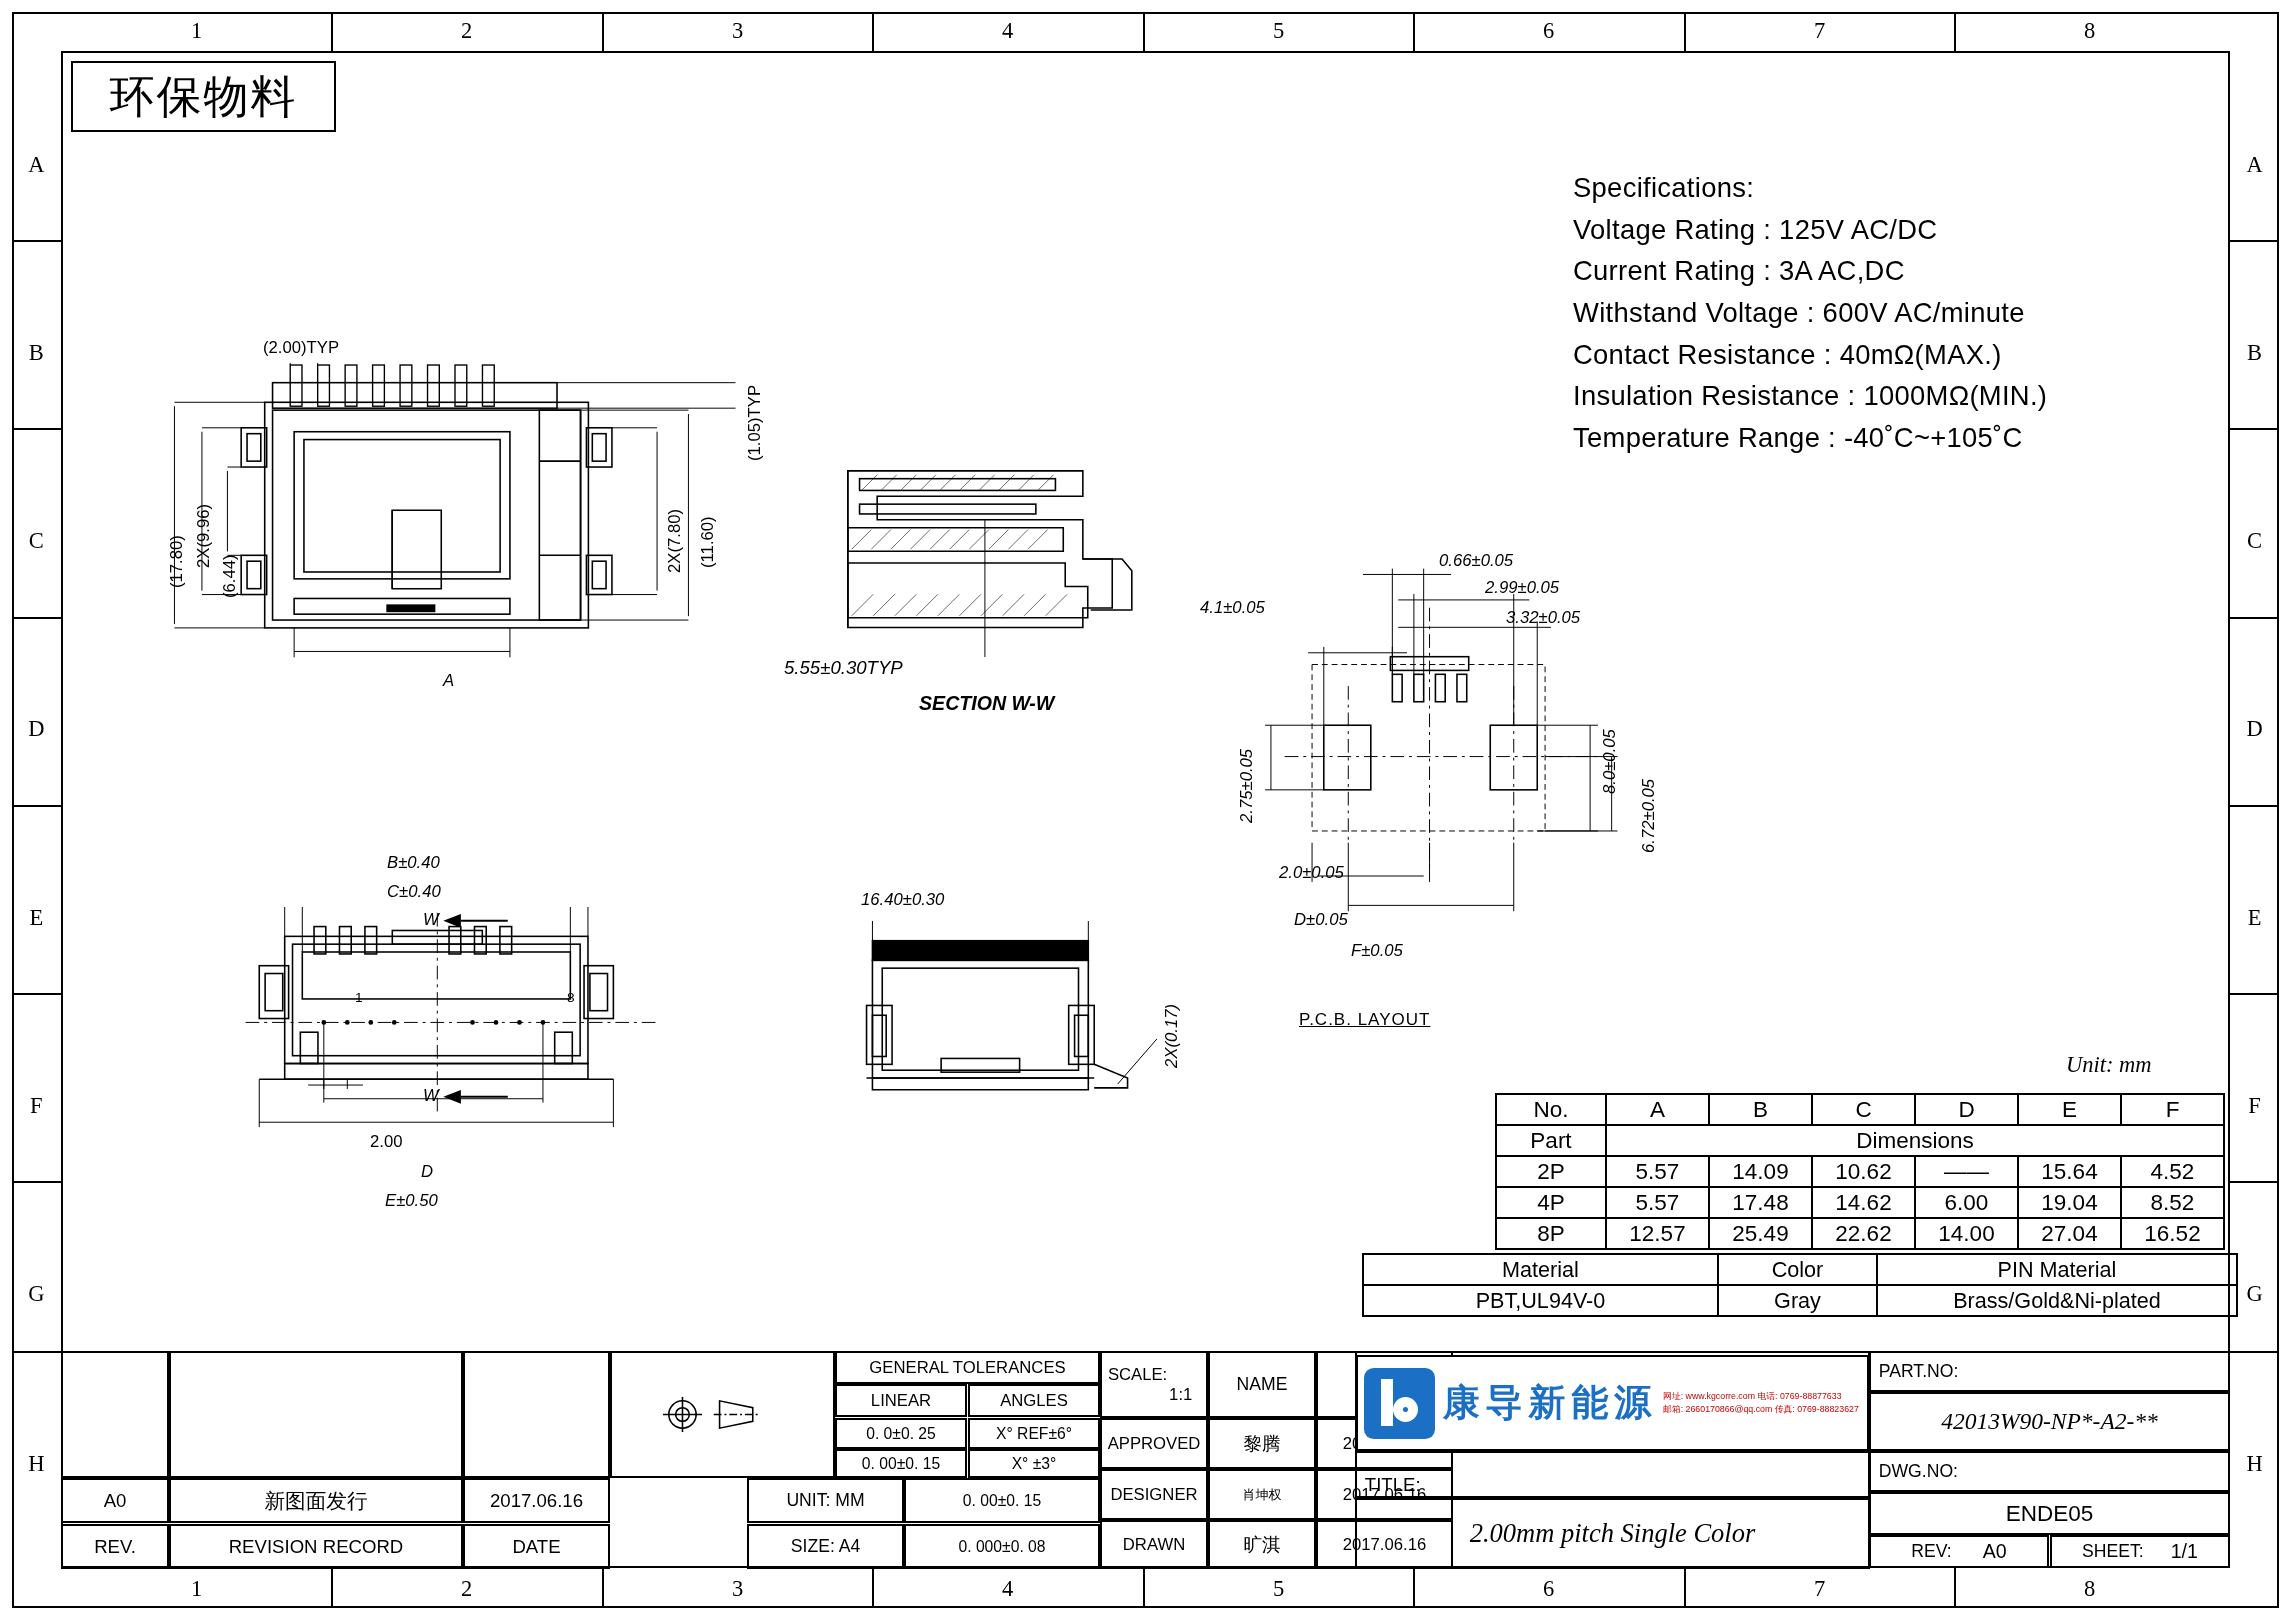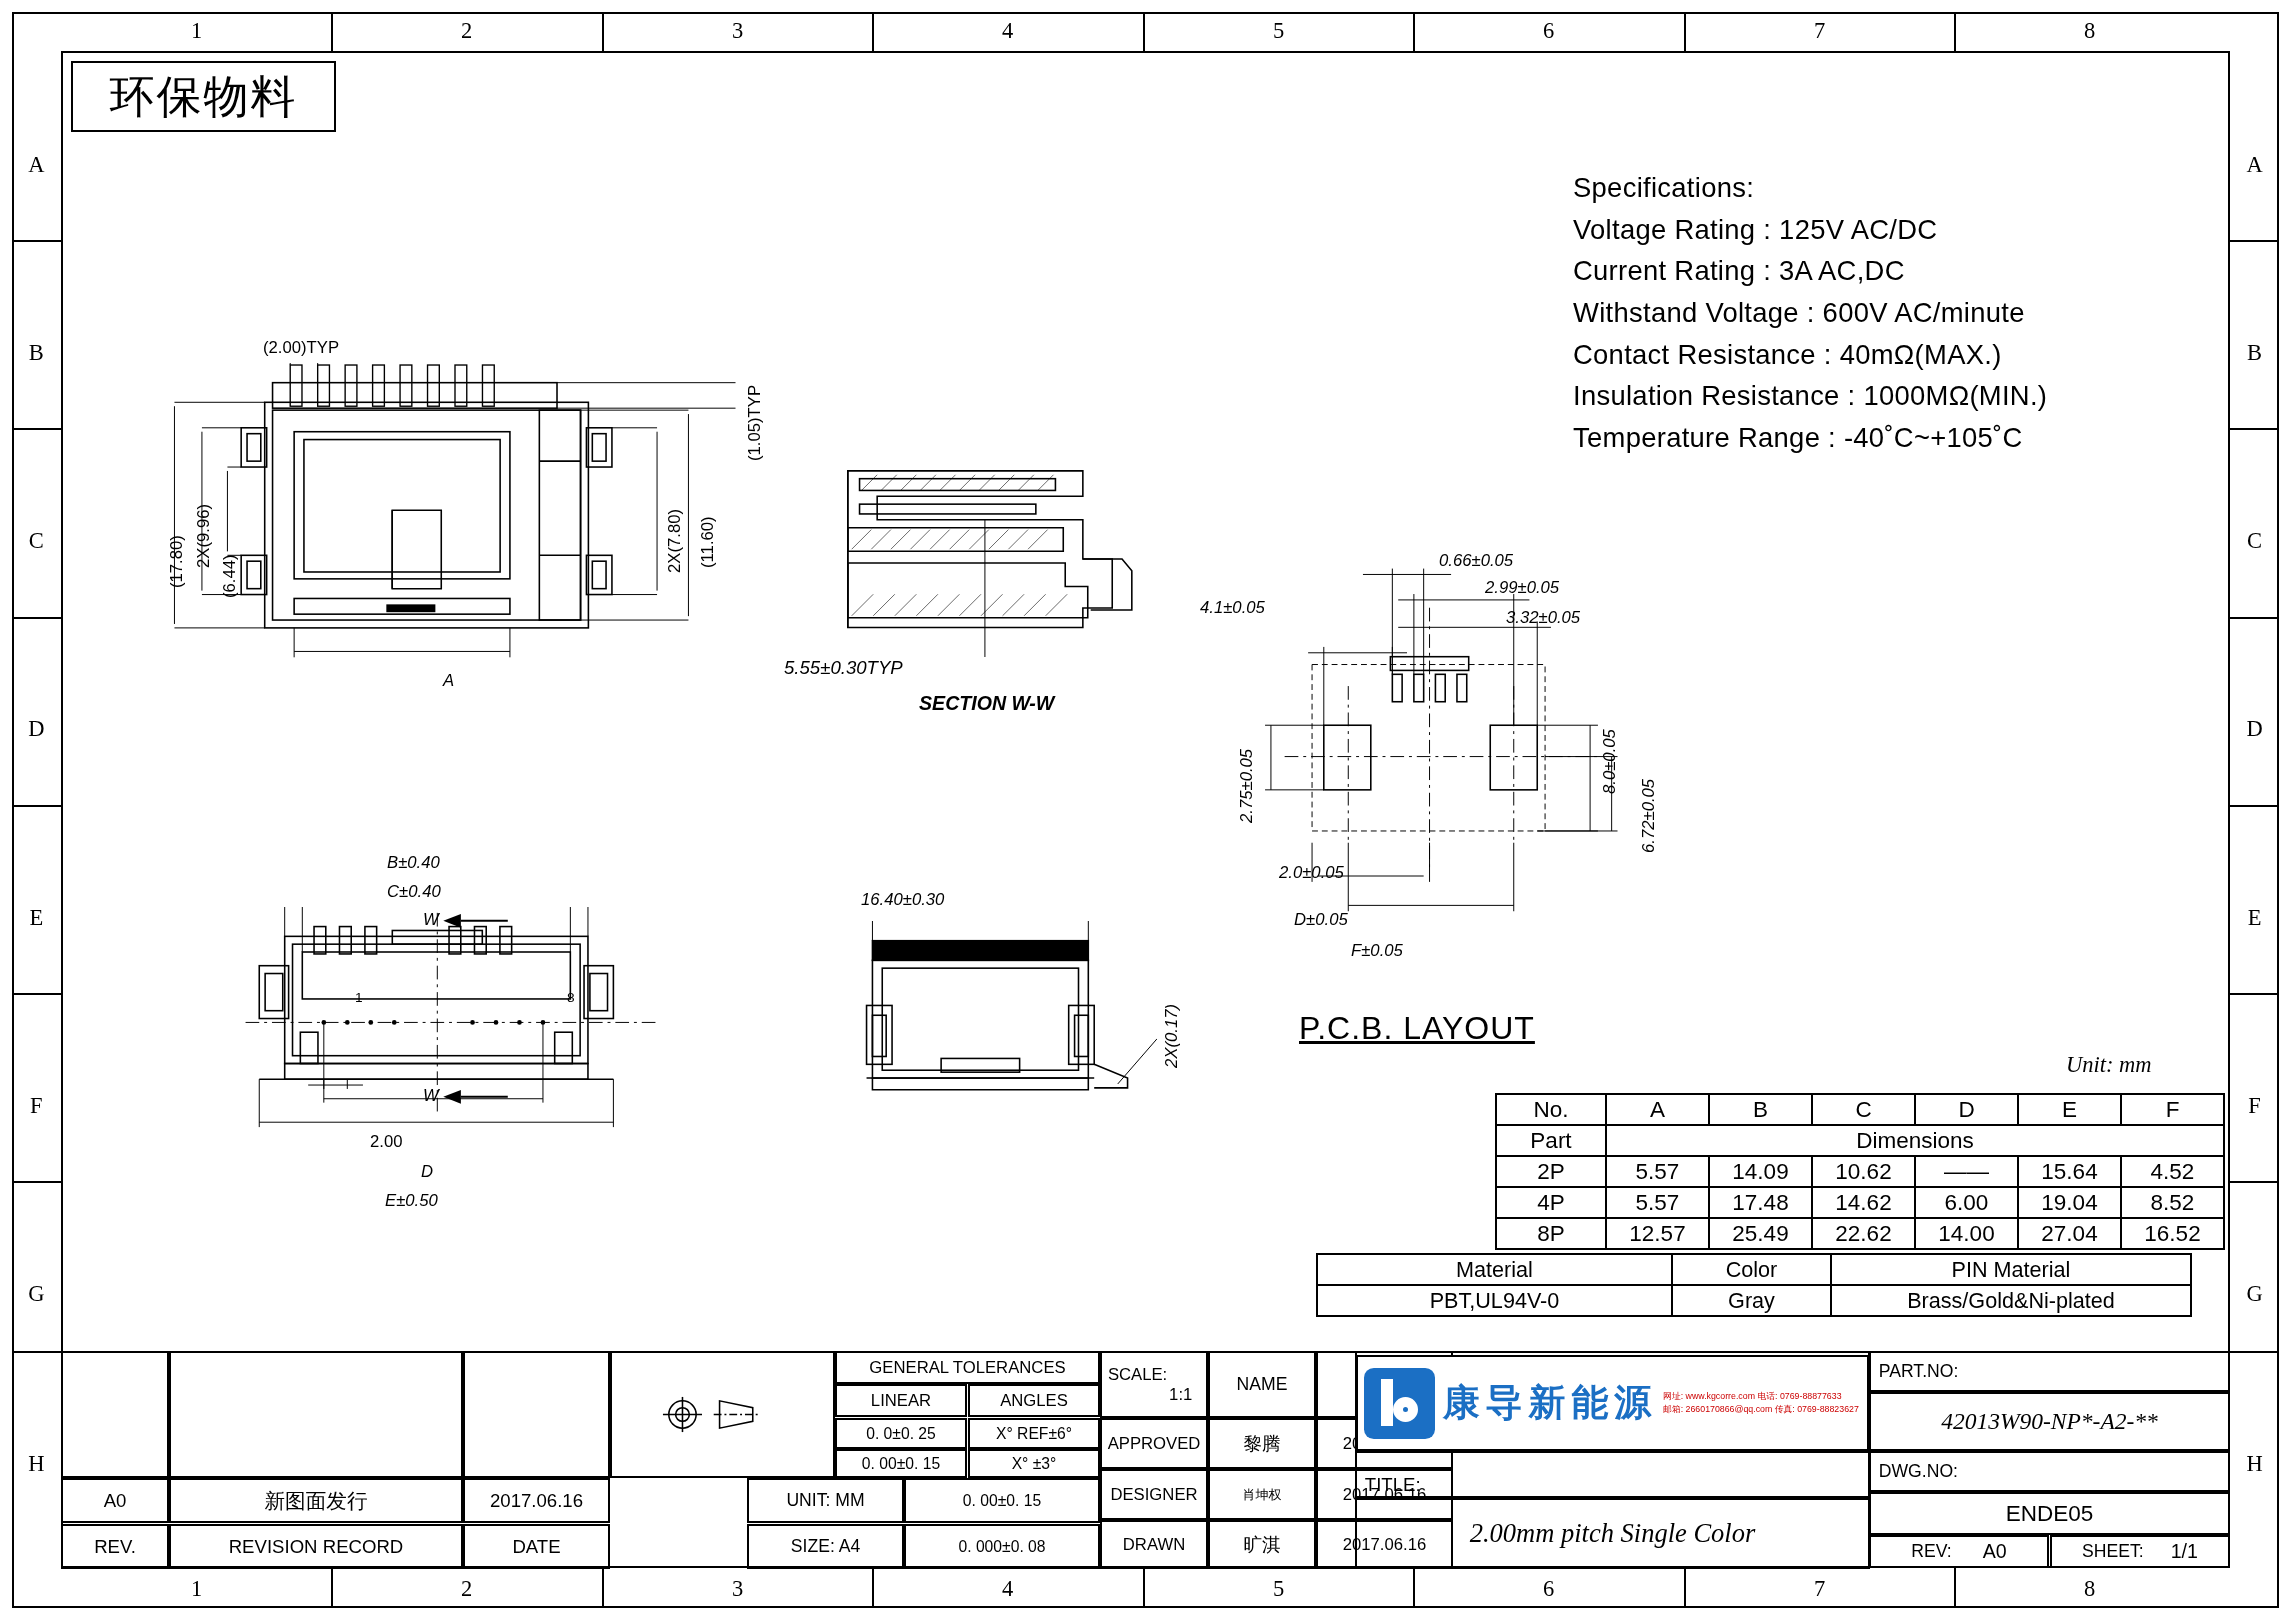--- a/index.html
+++ b/index.html
@@ -108,21 +108,21 @@
     padding: 0;
     font-weight: normal;
     font-size: 22.5px;
   }
 
   
   #dims-table { left: 1495px; top: 1093px; }
   #dims-table td { height: 29px; }
 
   
-  #mat-table { left: 1316px; top: 1253px; }
+  #mat-table { left: 1362px; top: 1253px; }
   #mat-table td { height: 29px; font-size: 21.6px; }
 
   
   #title-block {
     position: absolute;
     left: 61px; top: 1351px;
     width: 2169px; height: 218px;
   }
   #title-block .cell {
     position: absolute;
@@ -581,21 +581,21 @@
   <div class="dim ital" style="left:1485px;top:578px;">2.99±0.05</div>
   <div class="dim ital" style="left:1506px;top:608px;">3.32±0.05</div>
   <div class="dim ital" style="left:1200px;top:598px;">4.1±0.05</div>
   <div class="dim ital rot90" style="left:1237px;top:823px;">2.75±0.05</div>
   <div class="dim ital" style="left:1279px;top:863px;">2.0±0.05</div>
   <div class="dim ital" style="left:1294px;top:910px;">D±0.05</div>
   <div class="dim ital" style="left:1351px;top:941px;">F±0.05</div>
   <div class="dim ital rot90" style="left:1600px;top:794px;">8.0±0.05</div>
   <div class="dim ital rot90" style="left:1639px;top:853px;">6.72±0.05</div>
 
-  <div class="t" style="left:1299px;top:1010px;font-size:32px;text-decoration:underline;letter-spacing:1px;">P.C.B. LAYOUT</div>
+  <div class="t" style="left:1299px;top:1010px;font-size:17px;text-decoration:underline;letter-spacing:1px;">P.C.B. LAYOUT</div>
 
   <div class="t" style="left:2066px;top:1052px;font-size:22.5px;font-style:italic;font-family:'Liberation Serif',serif;">Unit: mm</div>
 
   <table class="grid" id="dims-table">
     <tbody>
         <tr>
       <td>No.</td>
       <td style="width:101px;">A</td>
       <td style="width:101px;">B</td>
       <td style="width:101px;">C</td>

